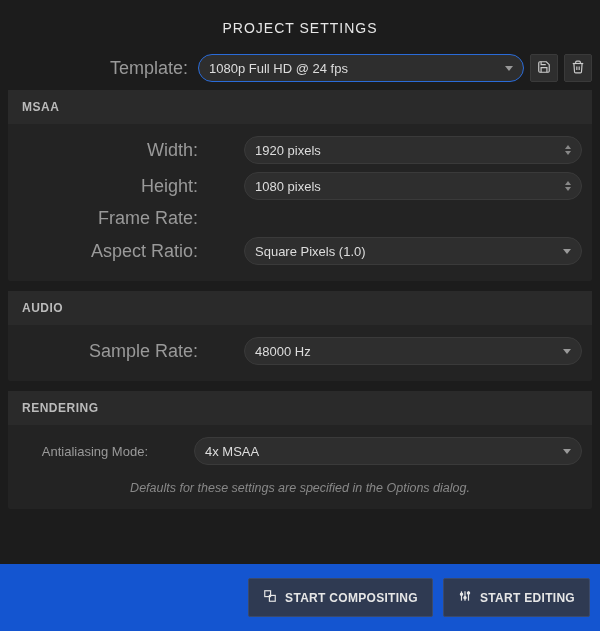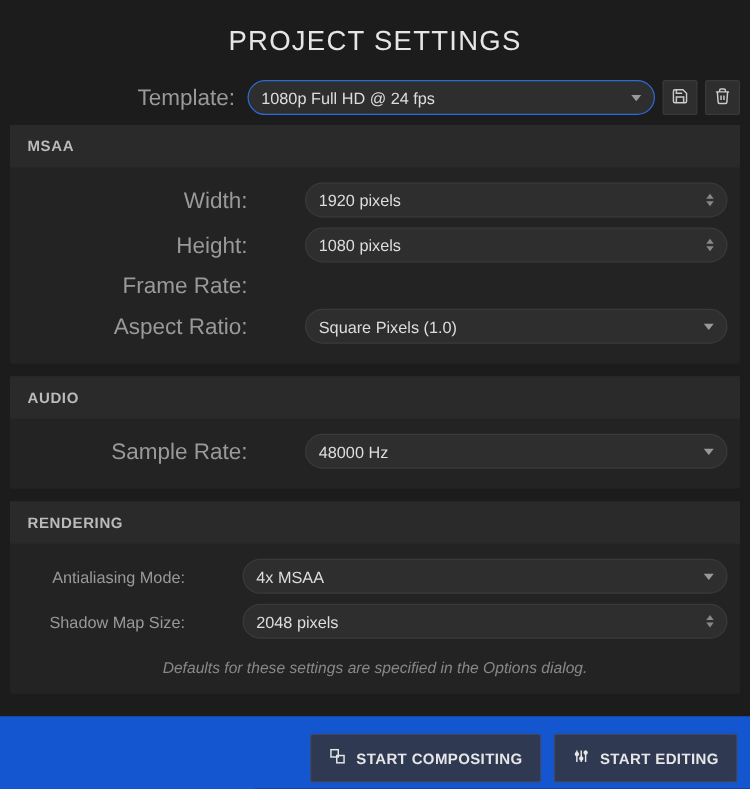--- a/index.html
+++ b/index.html
@@ -17,21 +17,21 @@
   }
   .main {
     flex: 1;
     padding: 8px;
     display: flex;
     flex-direction: column;
   }
   h1.title {
     color: #e6e6e6;
     font-weight: 300;
-    font-size: 22px;
+    font-size: 14px;
     letter-spacing: 1px;
     text-align: center;
     margin: 12px 0 18px 0;
   }
   .row {
     display: flex;
     align-items: center;
     margin-bottom: 8px;
   }
   .label {
@@ -258,32 +258,20 @@
       <div class="row">
         <div class="label-narrow">Antialiasing Mode:</div>
         <div class="field">
           <div class="control">
             <span class="value">4x MSAA</span>
             <span class="chevron"></span>
           </div>
         </div>
       </div>
 
-      <div class="row">
-        <div class="label-narrow">Shadow Map Size:</div>
-        <div class="field">
-          <div class="control">
-            <span class="value">2048 pixels</span>
-            <span class="spinner">
-                <span class="up"></span>
-                <span class="down"></span>
-              </span>
-          </div>
-        </div>
-      </div>
 
       <div class="hint">Defaults for these settings are specified in the Options dialog.</div>
     </div>
   </div>
 
   <div class="footer">
     <div class="action-btn">
       <span>
         <svg viewBox="0 0 24 24" fill="none" stroke="currentColor" stroke-width="2">
           <rect x="3" y="3" width="10" height="10"></rect>

